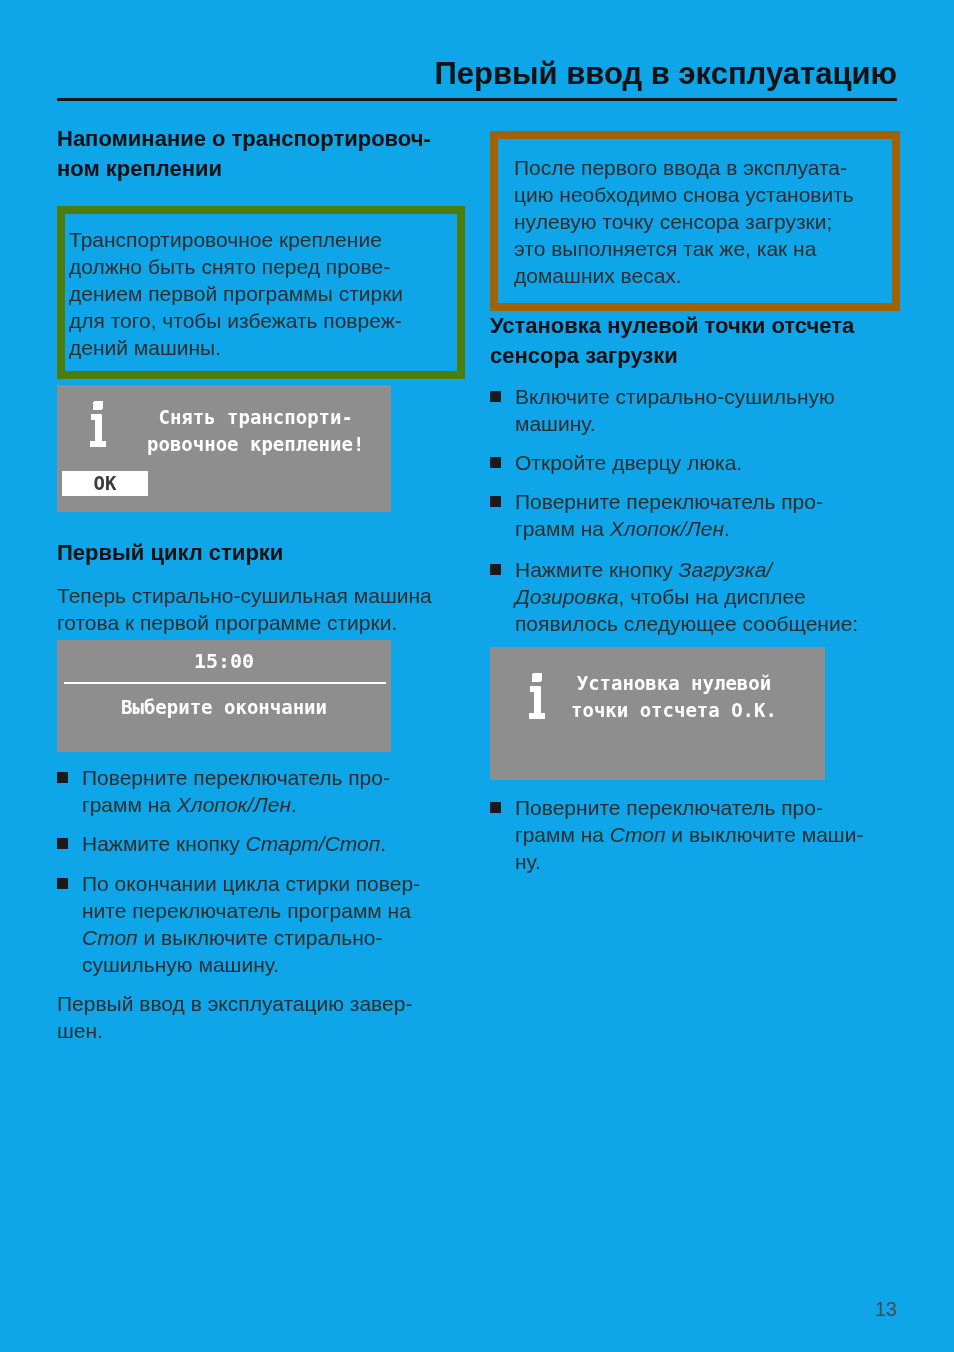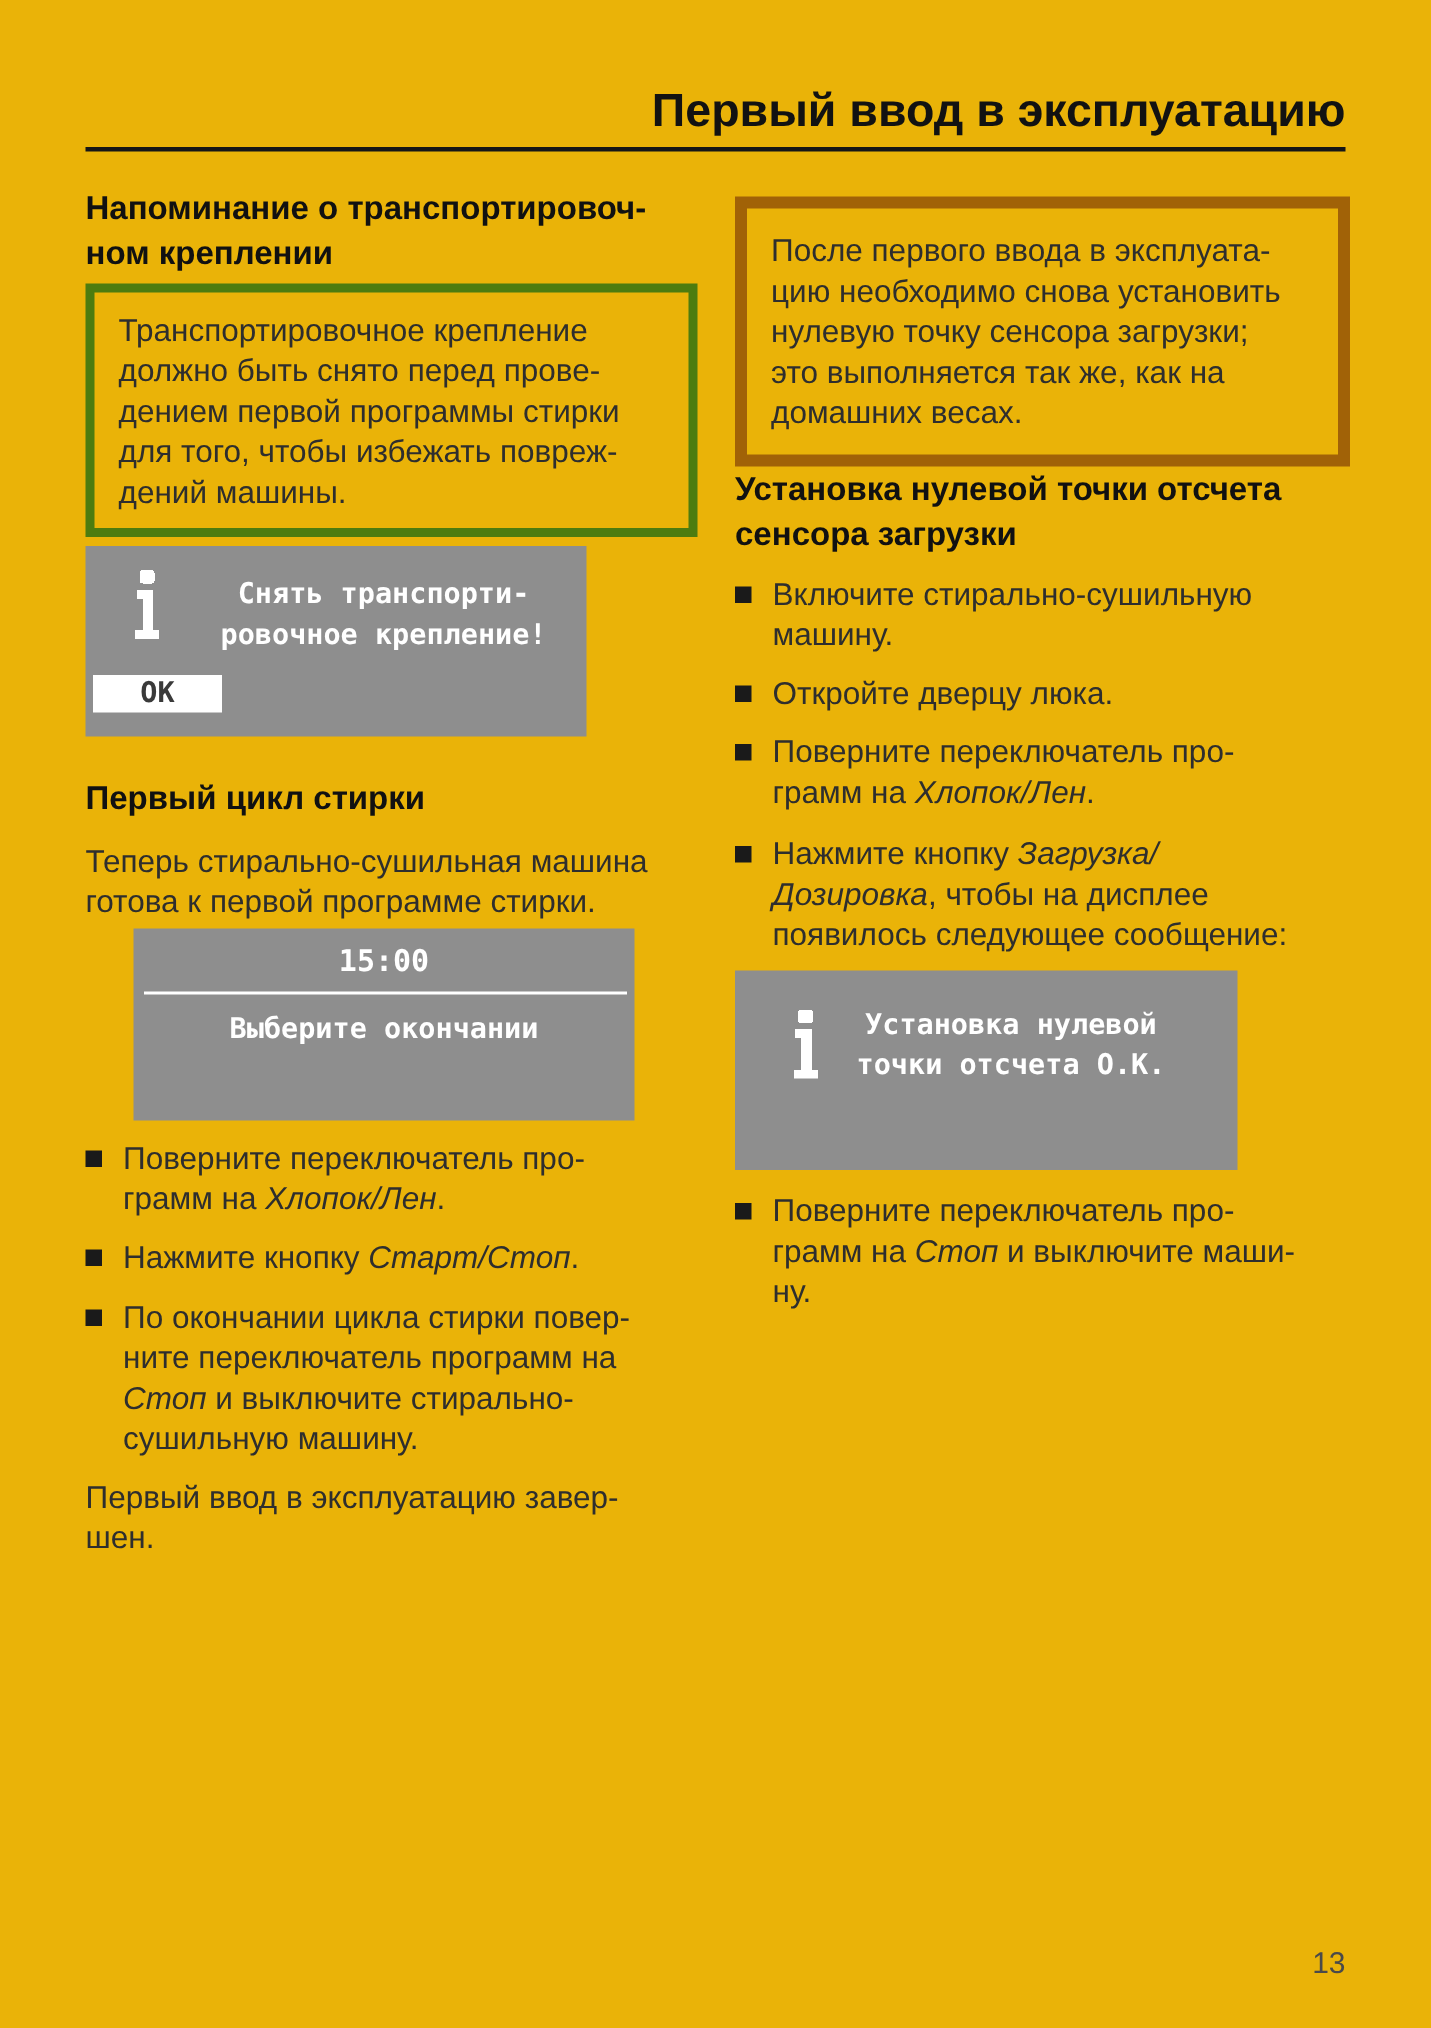--- a/index.html
+++ b/index.html
@@ -1,20 +1,20 @@
 <!DOCTYPE html>
 <html><head>
 <meta charset="utf-8">
 <style>
   * { margin: 0; padding: 0; box-sizing: border-box; }
   html, body { background: #e8e8e8; }
   .page {
     position: relative;
     width: 954px; height: 1352px;
-    background: #eab308;
+    background: #0ea5e9;
     font-family: "Liberation Sans", sans-serif;
     color: #2e2e2e;
     overflow: hidden;
   }
   .page-title {
     position: absolute; top: 56px; right: 57px;
     font-size: 31px; font-weight: bold; color: #121212;
     white-space: pre;
   }
   .title-rule {
@@ -26,40 +26,40 @@
   .col-right { left: 490px; width: 410px; }
 
   .h-section {
     font-size: 22px; font-weight: bold; color: #111111;
     line-height: 30px; white-space: pre;
   }
   .col-left .h-section.first { margin-top: 6px; }
   .body-text { font-size: 21px; line-height: 27px; white-space: pre; overflow: visible; }
 
   .warning-box {
-    margin-top: 5px;
-    border: 6px solid #4d7c0f;
-    padding: 12px 14px 10px 16px;
+    margin-top: 22px;
+    border: 8px solid #4d7c0f;
+    padding: 12px 14px 10px 4px;
   }
   .note-box {
     margin-top: 13px;
     border: 8px solid #a16207;
     padding: 15px 12px 14px 16px;
   }
 
   
   .display {
     position: relative;
     background: #8e8e8e;
     width: 334px;
     font-family: "DejaVu Sans Mono", monospace;
     font-weight: bold; color: #ffffff;
   }
   .display-1 { margin-top: 6px; height: 127px; }
-  .display-2 { margin-top: 4px; height: 128px; margin-left: 32px; }
+  .display-2 { margin-top: 4px; height: 112px; }
   .display-3 { margin-top: 10px; width: 335px; height: 133px; }
   .display .msg {
     position: absolute; font-size: 19px; line-height: 27px; white-space: pre;
   }
   .display-1 .msg { left: 90px; top: 19px; text-align: center; }
   .display-3 .msg { left: 81px; top: 23px; text-align: center; }
   .info-glyph { position: absolute; width: 20px; height: 46px; }
   .display-1 .info-glyph { left: 31px; top: 16px; }
   .display-3 .info-glyph { left: 37px; top: 26px; }
   .ok-btn {

